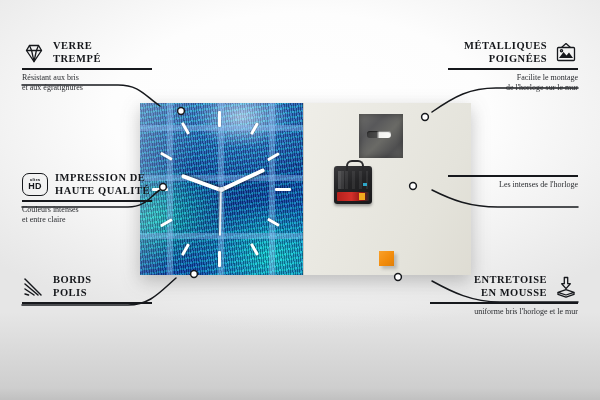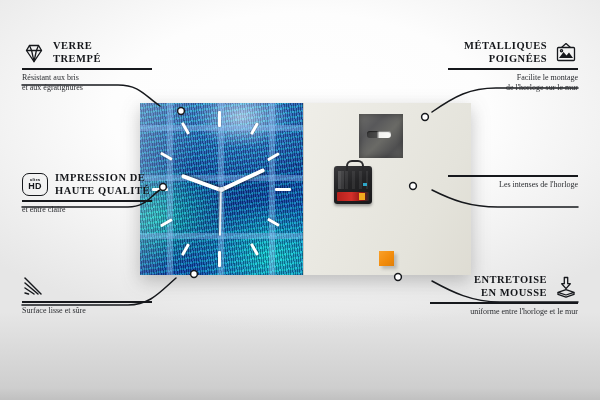--- a/index.html
+++ b/index.html
@@ -195,39 +195,41 @@
         <span class="u">ultra</span>
         <span class="h">HD</span>
       </span>
       <span>
         <span class="co-title" style="display:block">IMPRESSION DE</span>
         <span class="co-title" style="display:block">HAUTE QUALITÉ</span>
       </span>
     </div>
     <div class="co-rule" style="width:130px"></div>
     <div class="co-sub">
+      <div>Couleurs intenses</div>
       <div>et entre claire</div>
     </div>
   </div>
 
   <div class="callout left" style="left:22px;top:274px;width:130px">
     <div class="co-head">
       <span class="ic">
         <svg viewBox="0 0 24 24" fill="none" stroke="currentColor" stroke-width="1.5" stroke-linecap="round">
           <path d="M3 4 L19 20"></path>
             <path d="M3 9 L16 20"></path>
             <path d="M3 14 L12 20"></path>
             <path d="M3 19 L6.5 20"></path>
         </svg>
       </span>
-    </div>
-    <div class="co-rule" style="width:130px"></div>
-    <div class="co-sub">
-      <div>Surface lisse et sûre</div>
-    </div>
+      <span>
+        <span class="co-title" style="display:block">BORDS</span>
+        <span class="co-title" style="display:block">POLIS</span>
+      </span>
+    </div>
+    <div class="co-rule" style="width:130px"></div>
   </div>
 
   <div class="callout right" style="left:448px;top:40px;width:130px">
     <div class="co-head">
       <span>
         <span class="co-title" style="display:block">MÉTALLIQUES</span>
         <span class="co-title" style="display:block">POIGNÉES</span>
       </span>
       <span class="ic">
         <svg viewBox="0 0 24 24" fill="none" stroke="currentColor" stroke-width="1.3" stroke-linejoin="round">
@@ -261,17 +263,17 @@
       <span class="ic">
         <svg viewBox="0 0 24 24" fill="none" stroke="currentColor" stroke-width="1.3" stroke-linejoin="round">
           <path d="M10.3 2.5 h3.4 v6.2 h2.6 L12 13.6 L7.7 8.7 h2.6 z"></path>
           <path d="M12 14.6 L20 17.3 L12 20 L4 17.3 Z"></path>
           <path d="M4 17.3 v2.1 L12 22.1 L20 19.4 v-2.1"></path>
         </svg>
       </span>
     </div>
     <div class="co-rule" style="width:148px"></div>
     <div class="co-sub">
-      <div>uniforme entre l'horloge et le mur</div>
+      <div>uniforme bris l'horloge et le mur</div>
     </div>
   </div>
 
 </div>
 
 </body></html>

